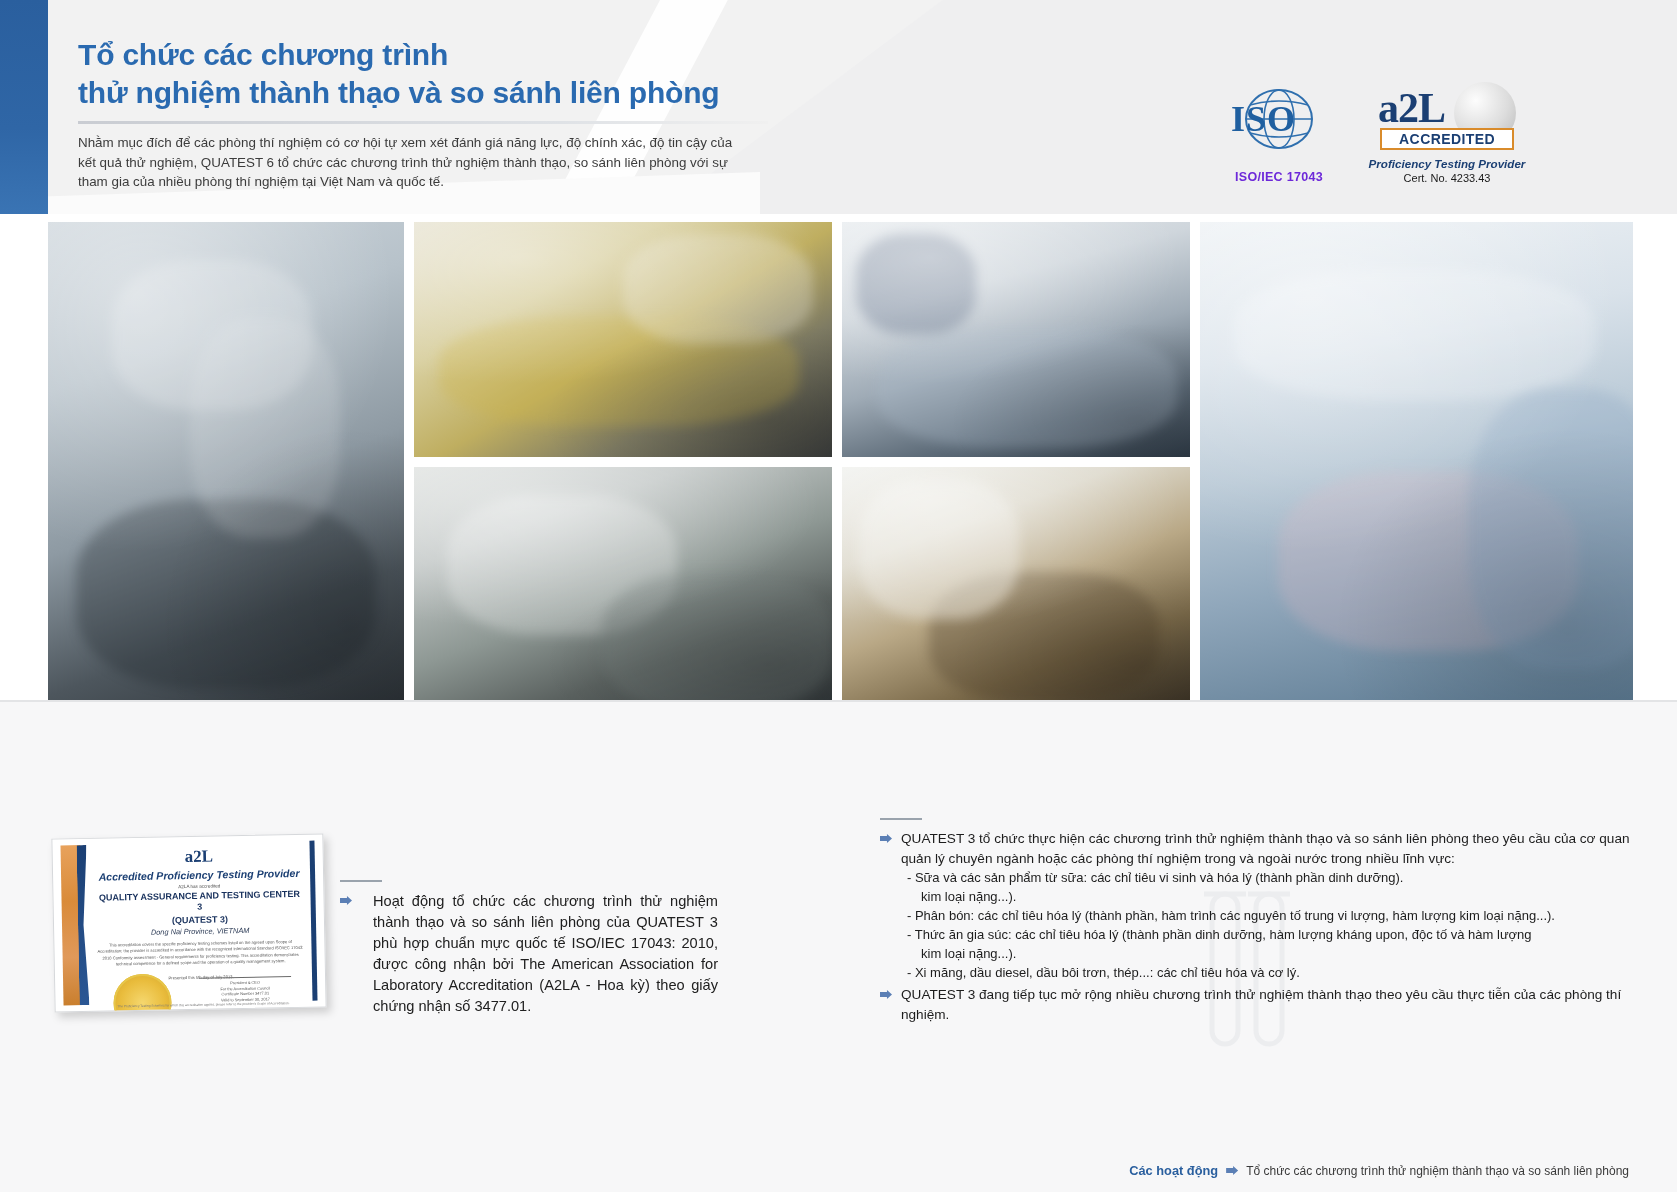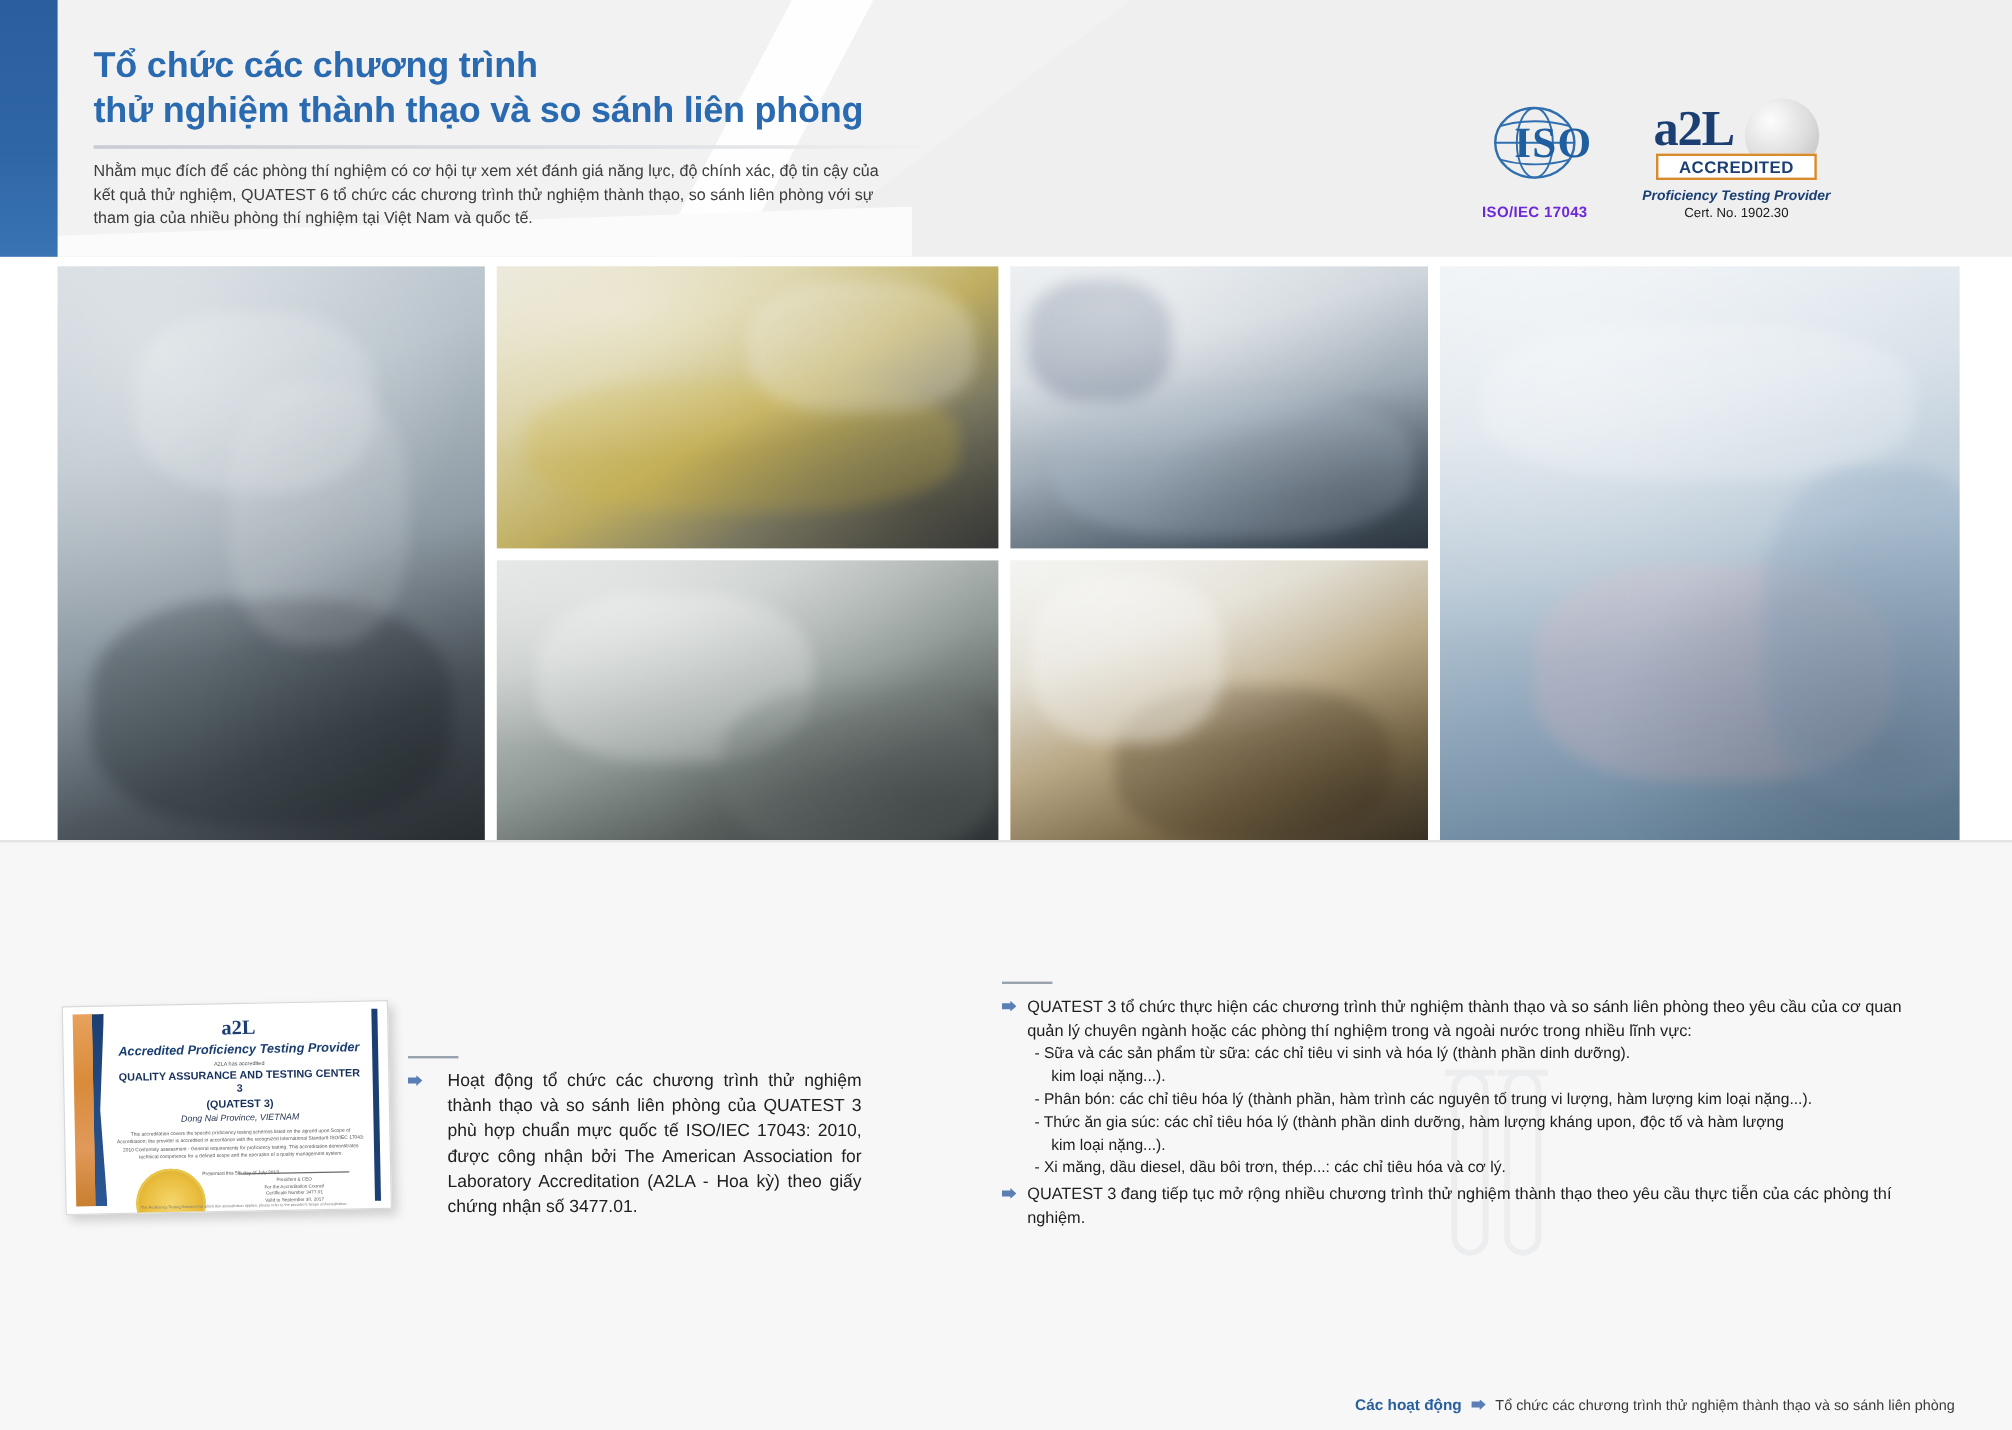--- a/index.html
+++ b/index.html
@@ -52,21 +52,21 @@
     margin-top: 9px; color: #3c3c3c; font-size: 13.4px; line-height: 19.5px;
     width: 660px;
   }
 
   
   .logo-iso { position: absolute; left: 1224px; top: 88px; width: 110px; text-align: center; }
   .iso-mark { position: relative; width: 96px; height: 62px; margin: 0 auto; }
   .iso-text {
     position: absolute; left: 0; right: 0; top: 13px;
     font-family: "Liberation Serif", serif; font-weight: 700; font-size: 36px;
-    color: #1f5fa0; letter-spacing: 1px; text-align: right; line-height: 36px;
+    color: #1f5fa0; letter-spacing: 1px; text-align: left; line-height: 36px;
   }
   .iso-caption { margin-top: 20px; font-size: 12.5px; font-weight: 700; color: #6d28d9; letter-spacing: .3px;}
 
   .logo-a2la { position: absolute; left: 1352px; top: 82px; width: 190px; text-align: center; }
   .a2la-mark { position: relative; width: 150px; height: 68px; margin: 0 auto; }
   .a2la-globe {
     position: absolute; right: 6px; top: 0px; width: 62px; height: 62px; border-radius: 50%;
     background: radial-gradient(circle at 35% 30%, #fdfdfd 0%, #dcdcdc 55%, #b6b6b6 100%);
   }
   .a2la-glyph {
@@ -164,21 +164,21 @@
   .tick { width: 42px; height: 2px; background: #9aa3ad; margin-bottom: 9px; }
 
   
   .mid-col { position: absolute; left: 340px; top: 880px; width: 378px; }
   .mid-row { display: flex; gap: 21px; }
   .mid-text {
     font-size: 14.6px; line-height: 21px; color: #202020; text-align: justify;
   }
 
   
-  .right-col { position: absolute; left: 835px; top: 818px; width: 760px; }
+  .right-col { position: absolute; left: 880px; top: 818px; width: 760px; }
   .rc-row { display: flex; gap: 9px; }
   .rc-text { font-size: 13.6px; line-height: 19.5px; color: #1d1d1d; }
   .rc-sub { margin-left: 27px; font-size: 13px; line-height: 19px; color: #1d1d1d; }
   .rc-sub .cont { display:block; margin-left: 14px; }
   .rc-gap { height: 3px; }
 
   
   .footer { position: absolute; left: 0; bottom: 0; width: 1677px; height: 46px; background: #f7f7f8; }
   .footer-inner {
     position: absolute; right: 48px; bottom: 14px; display: flex; align-items: center; gap: 8px; text-align: right;
@@ -225,21 +225,21 @@
 
   <div class="logo-a2la">
     <div class="a2la-mark">
       <div class="a2la-globe"></div>
       <div class="a2la-glyph">a2L</div>
       <div class="a2la-band">
         <span>ACCREDITED</span>
       </div>
     </div>
     <div class="a2la-cap1">Proficiency Testing Provider</div>
-    <div class="a2la-cap2">Cert. No. 1902.30</div>
+    <div class="a2la-cap2">Cert. No. 4233.43</div>
   </div>
 
   <div class="photos">
     <div class="ph p1">
       <div class="tex">
         <i style="left:18%;top:8%;width:200px;height:150px;background:rgba(255,255,255,.35)"></i>
         <i style="left:8%;top:58%;width:300px;height:190px;background:rgba(30,36,42,.55)"></i>
         <i style="left:40%;top:20%;width:150px;height:220px;background:rgba(255,255,255,.25)"></i>
       </div>
     </div>

